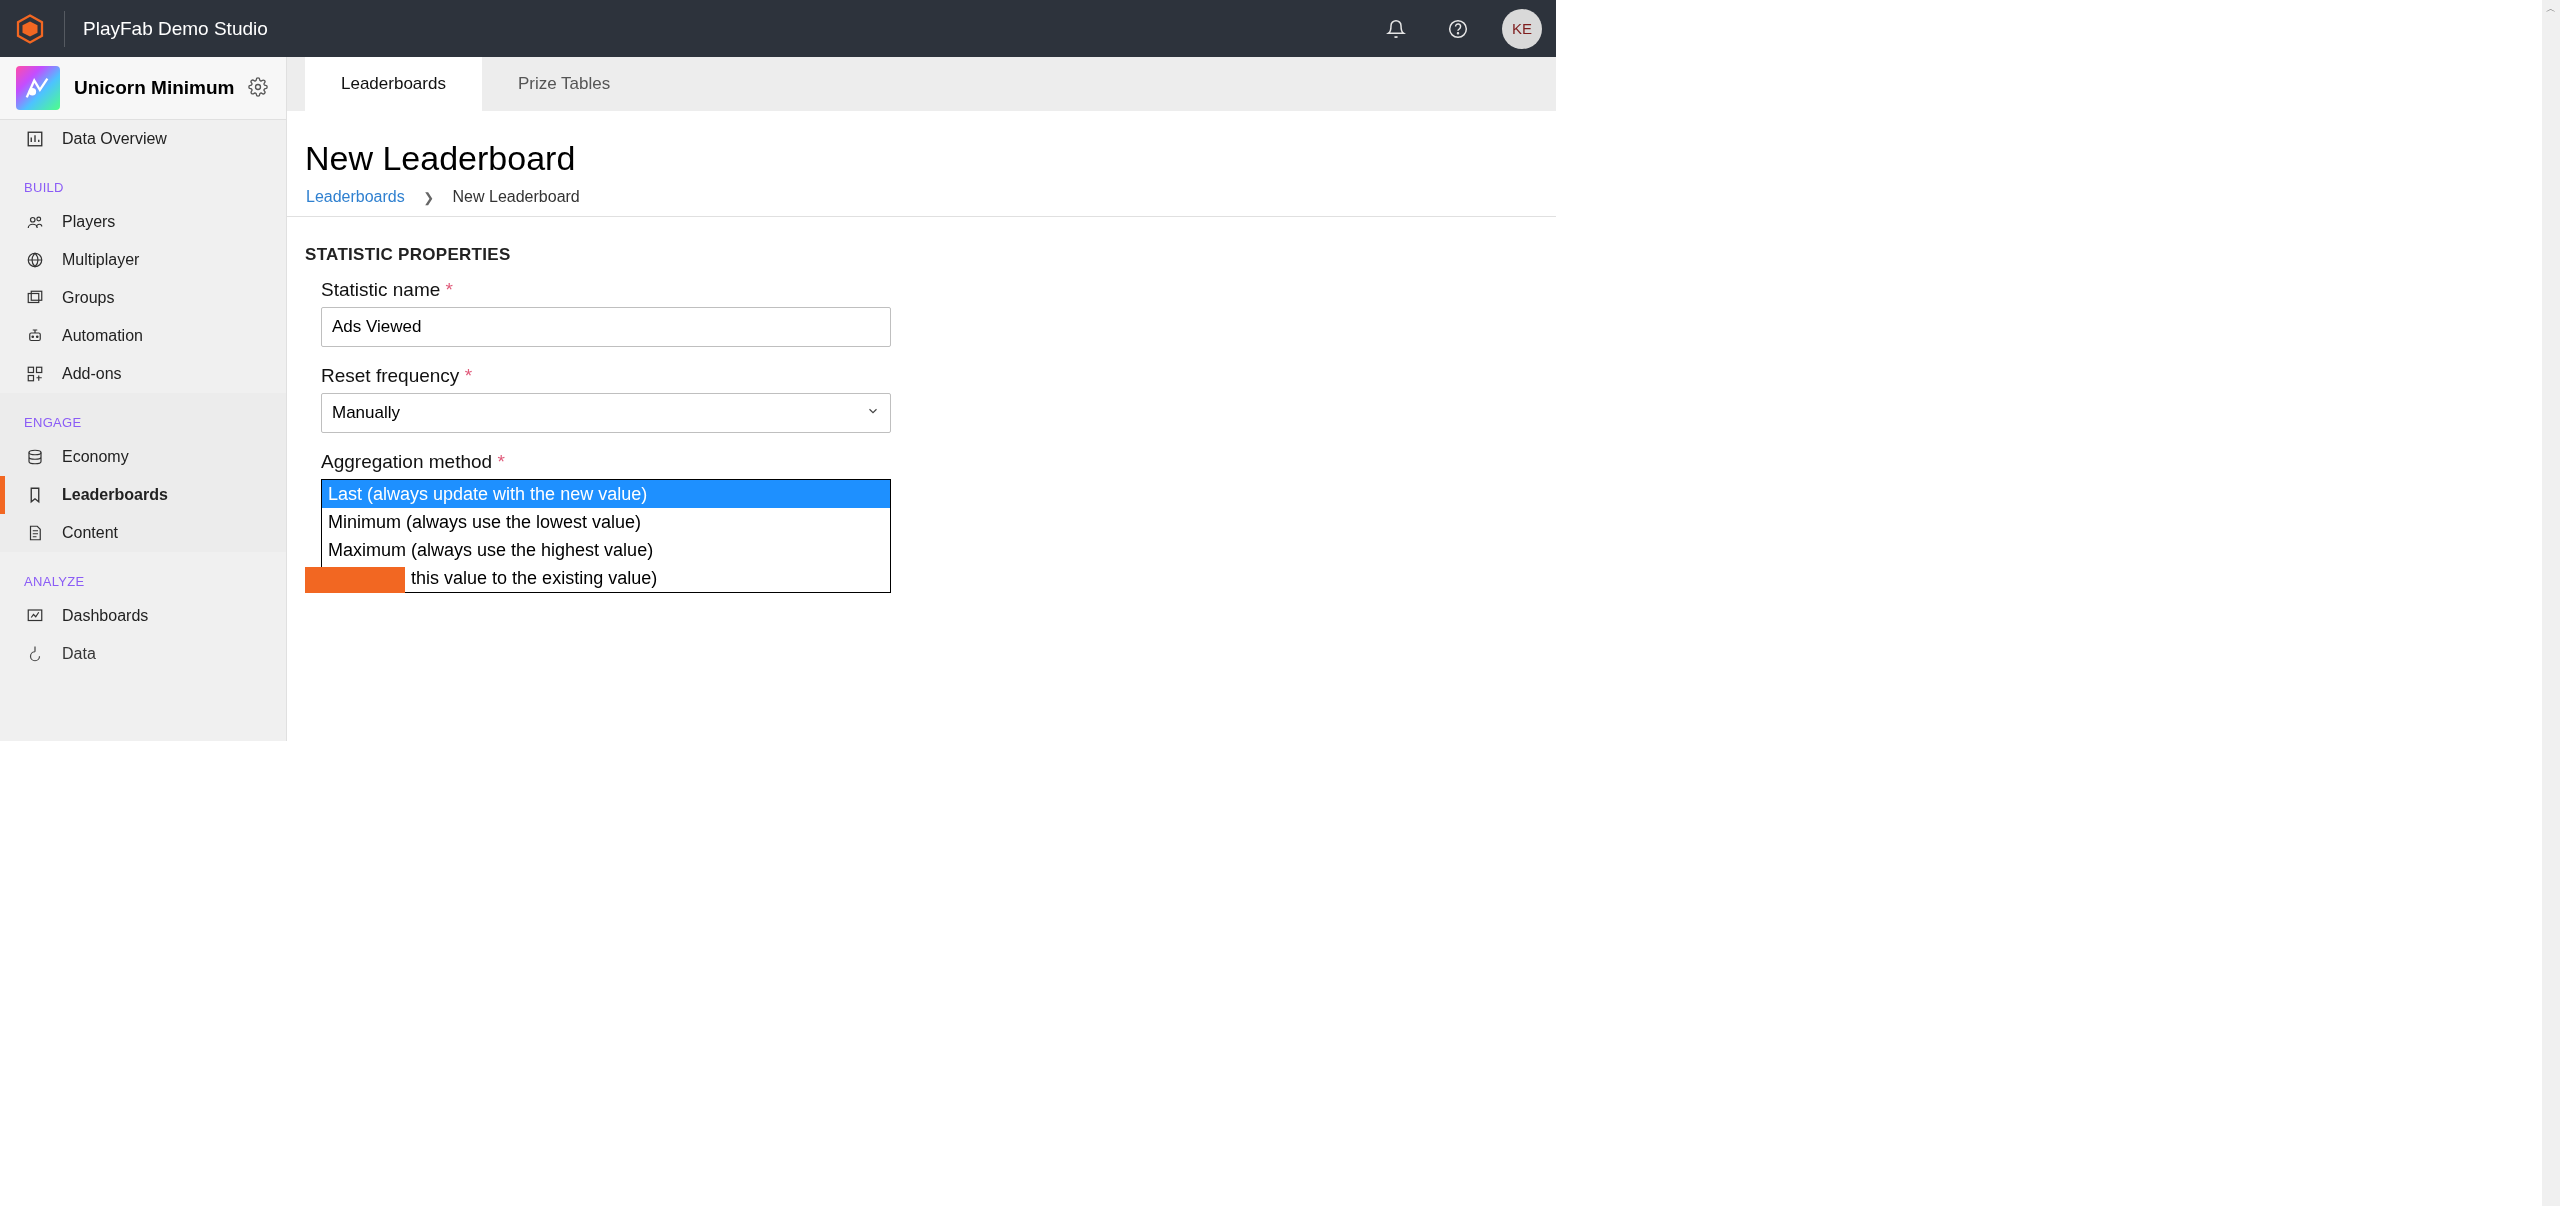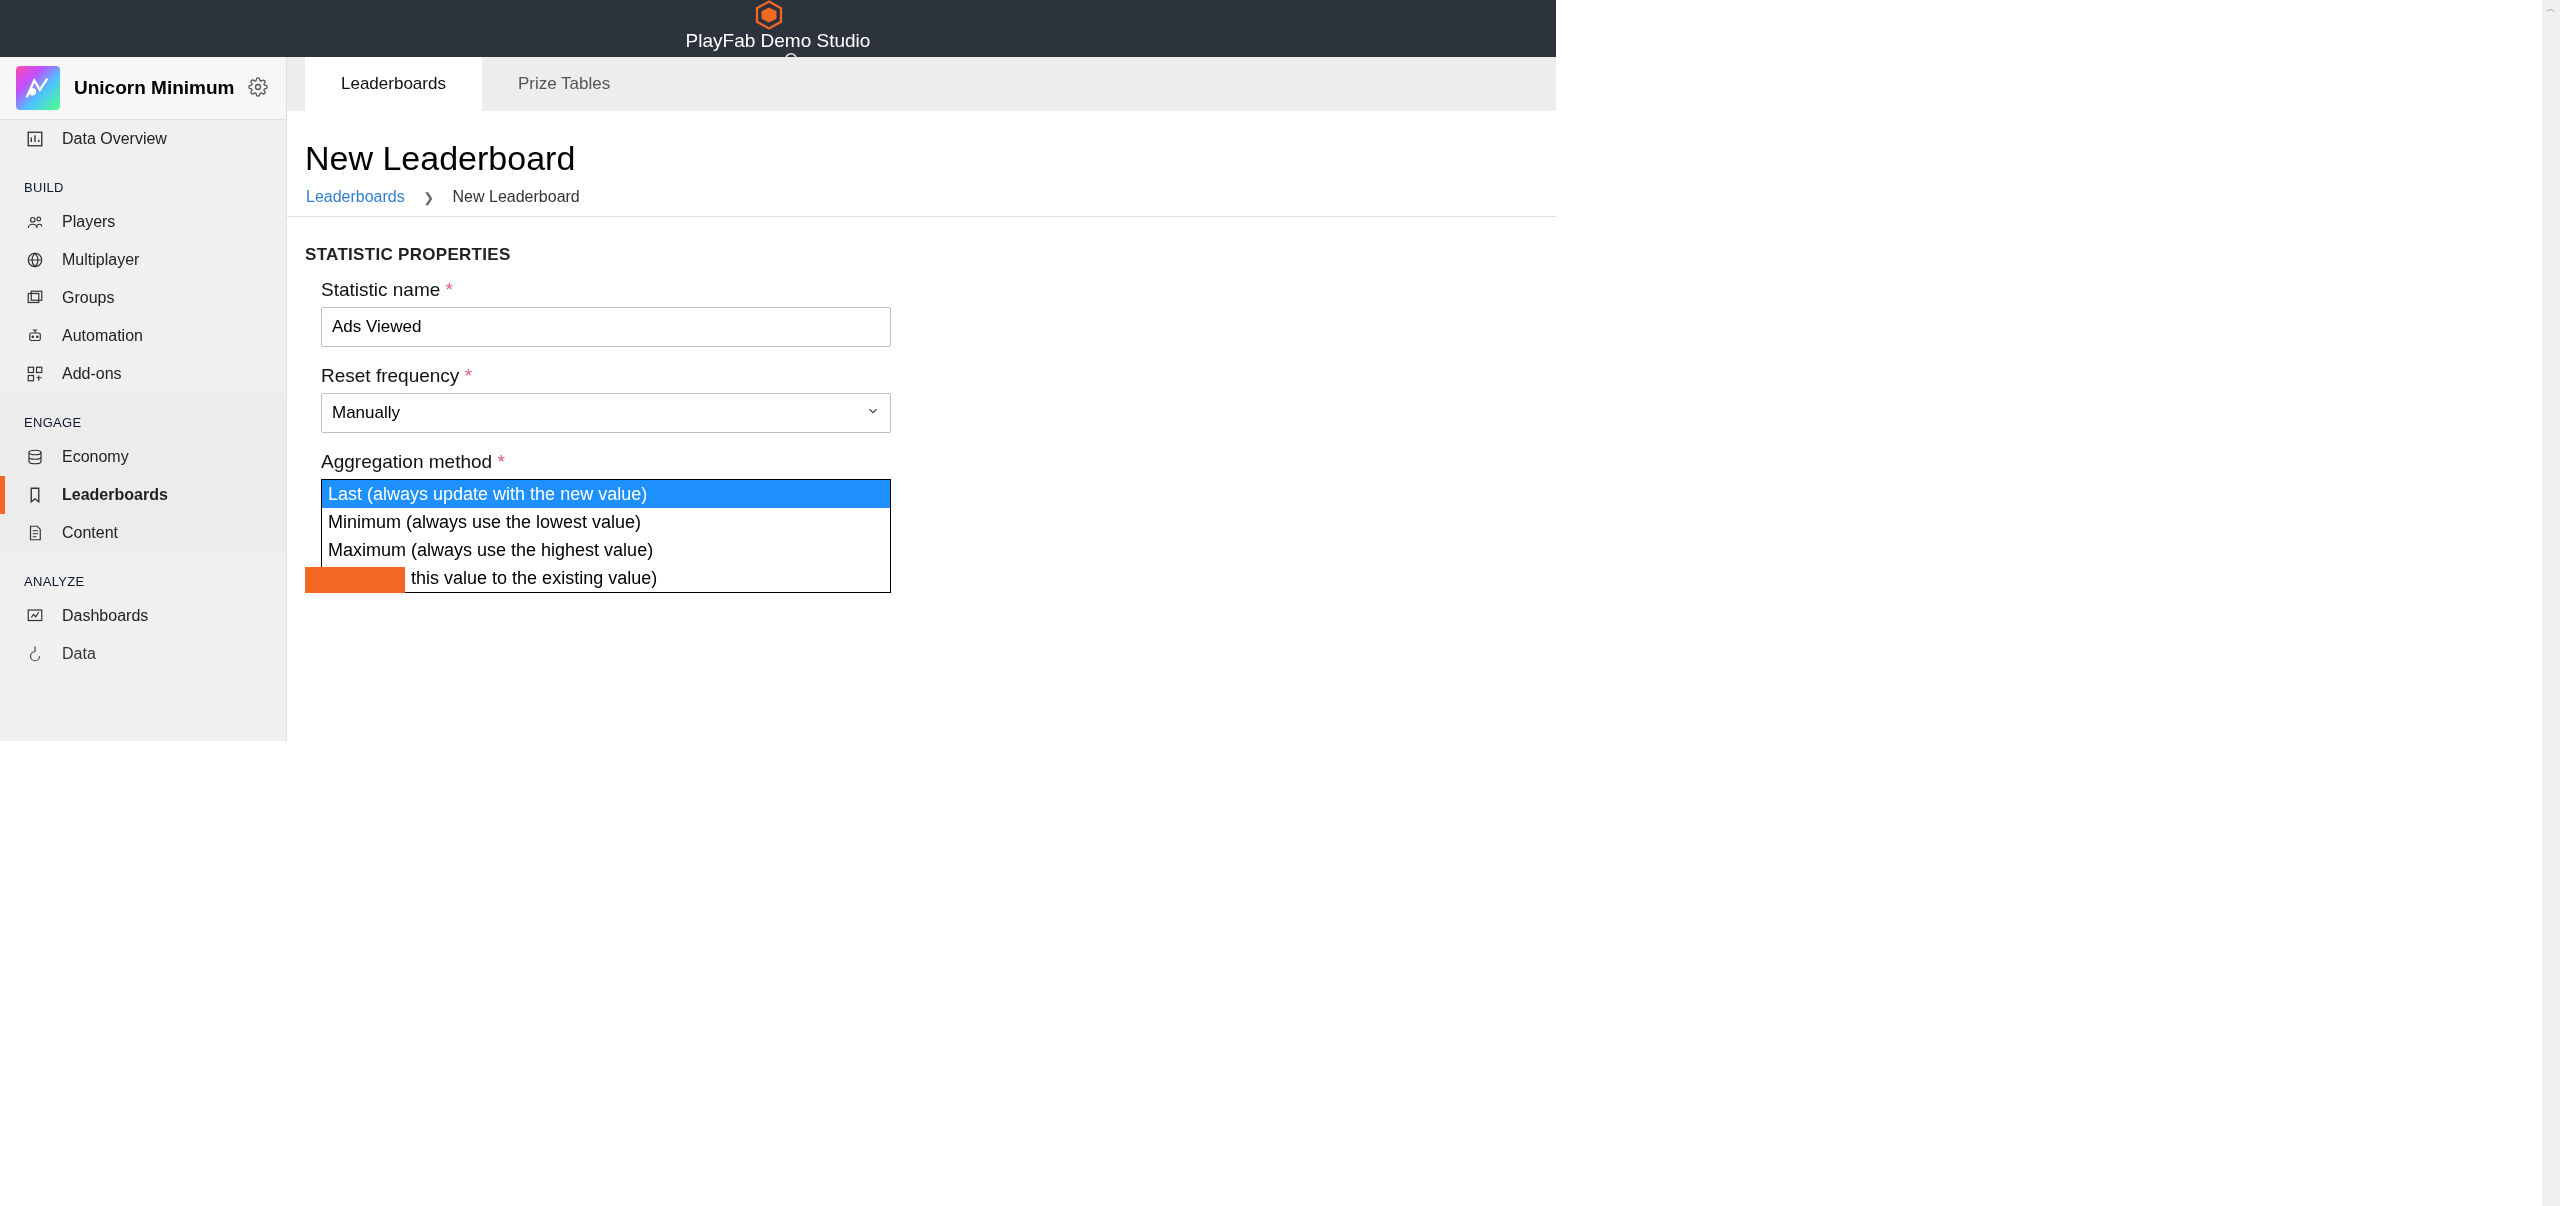--- a/index.html
+++ b/index.html
@@ -1,21 +1,21 @@
 <!DOCTYPE html>
 <html><head>
 <meta charset="utf-8">
 <style>
 * { margin: 0; padding: 0; box-sizing: border-box; }
 body { font-family: "Segoe UI", -apple-system, BlinkMacSystemFont, sans-serif; background: #fff; overflow: hidden; }
 
 .app { display: flex; flex-direction: column; height: 741px; width: 1556px; }
 
 
-.topbar { height: 57px; background: #2d333c; display: flex; align-items: center; padding: 0 14px; color: #fff; flex-direction: column; }
+.topbar { height: 57px; background: #2d333c; display: flex; align-items: center; padding: 0 14px; color: #fff; }
 .topbar .logo { width: 32px; height: 32px; margin-right: 18px; display: flex; align-items: center; justify-content: center; }
 .topbar .divider { width: 1px; height: 36px; background: #555a61; margin-right: 18px; }
 .topbar .studio-name { font-size: 19px; font-weight: 400; flex: 1; }
 .topbar .topbar-icon { width: 36px; height: 36px; display: flex; align-items: center; justify-content: center; margin-left: 26px; color: #e6e6e6; cursor: pointer; }
 .topbar .avatar { width: 40px; height: 40px; border-radius: 50%; background: #d9d9d9; color: #7f1d1d; display: flex; align-items: center; justify-content: center; font-size: 15px; font-weight: 400; margin-left: 26px; cursor: pointer; }
 
 
 .body { flex: 1; display: flex; overflow: hidden; }
 
 
@@ -24,21 +24,21 @@
 .game-icon { width: 44px; height: 44px; border-radius: 4px; margin-right: 14px; background: linear-gradient(135deg, #ff4da6 0%, #c44dff 30%, #4dc3ff 60%, #4dff88 100%); display:flex; align-items:center; justify-content:center;}
 .game-icon svg { width: 30px; height: 30px; }
 .game-title { font-size: 19px; font-weight: 600; flex: 1; }
 .gear { width: 22px; height: 22px; color: #555; cursor: pointer; }
 
 .nav-item { display: flex; align-items: center; height: 38px; padding: 0 24px; font-size: 16px; color: #222; cursor: pointer; }
 .nav-item .nav-icon { width: 22px; height: 22px; margin-right: 16px; color: #333; display:flex; align-items:center; justify-content:center;}
 .nav-item.active { font-weight: 700; position: relative; }
 .nav-item.active::before { content: ''; position: absolute; left: 0; top: 0; bottom: 0; width: 5px; background: #f26722; }
 
-.section-label { font-size: 13px; color: #0f172a; padding: 22px 24px 8px 24px; letter-spacing: 0.3px; }
+.section-label { font-size: 13px; color: #8b5cf6; padding: 22px 24px 8px 24px; letter-spacing: 0.3px; }
 .section-block { background: #ececec; }
 
 
 .main { flex: 1; background: #ededed; display: flex; flex-direction: column; overflow-y: auto; }
 .tabs-row { height: 54px; display: flex; align-items: flex-end; padding-left: 18px; }
 .tab { padding: 0 36px; height: 54px; display: flex; align-items: center; font-size: 17px; color: #555; cursor: pointer; }
 .tab.active { background: #fff; color: #111; }
 
 .content-area { background: #fff; flex: 1; padding: 28px 30px 30px 18px; }
 .page-title { font-size: 34px; font-weight: 400; margin-bottom: 10px; }

